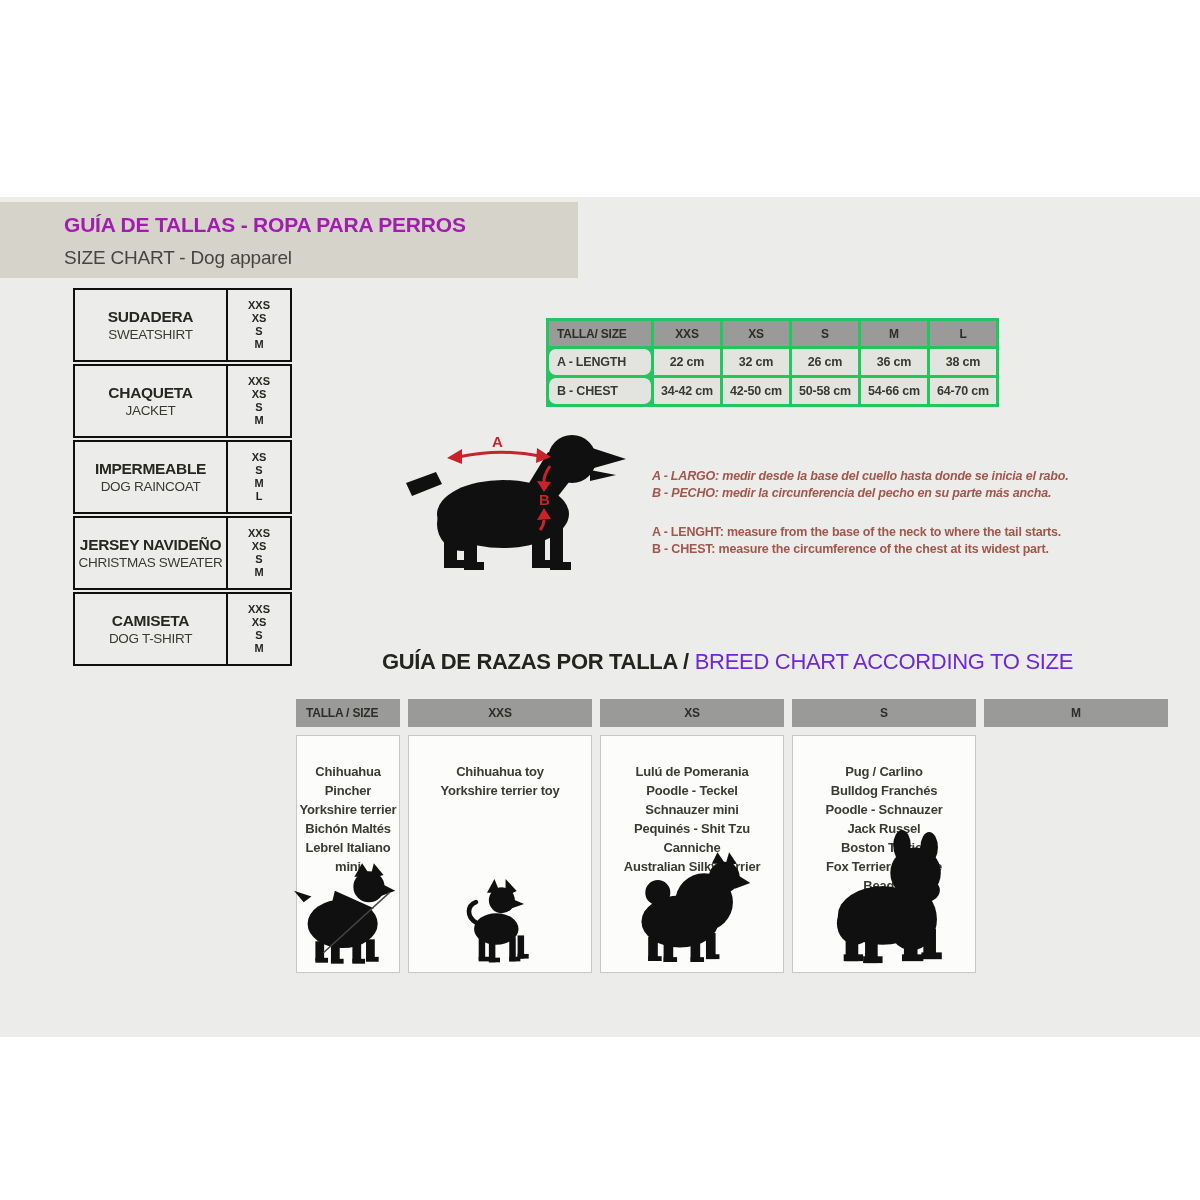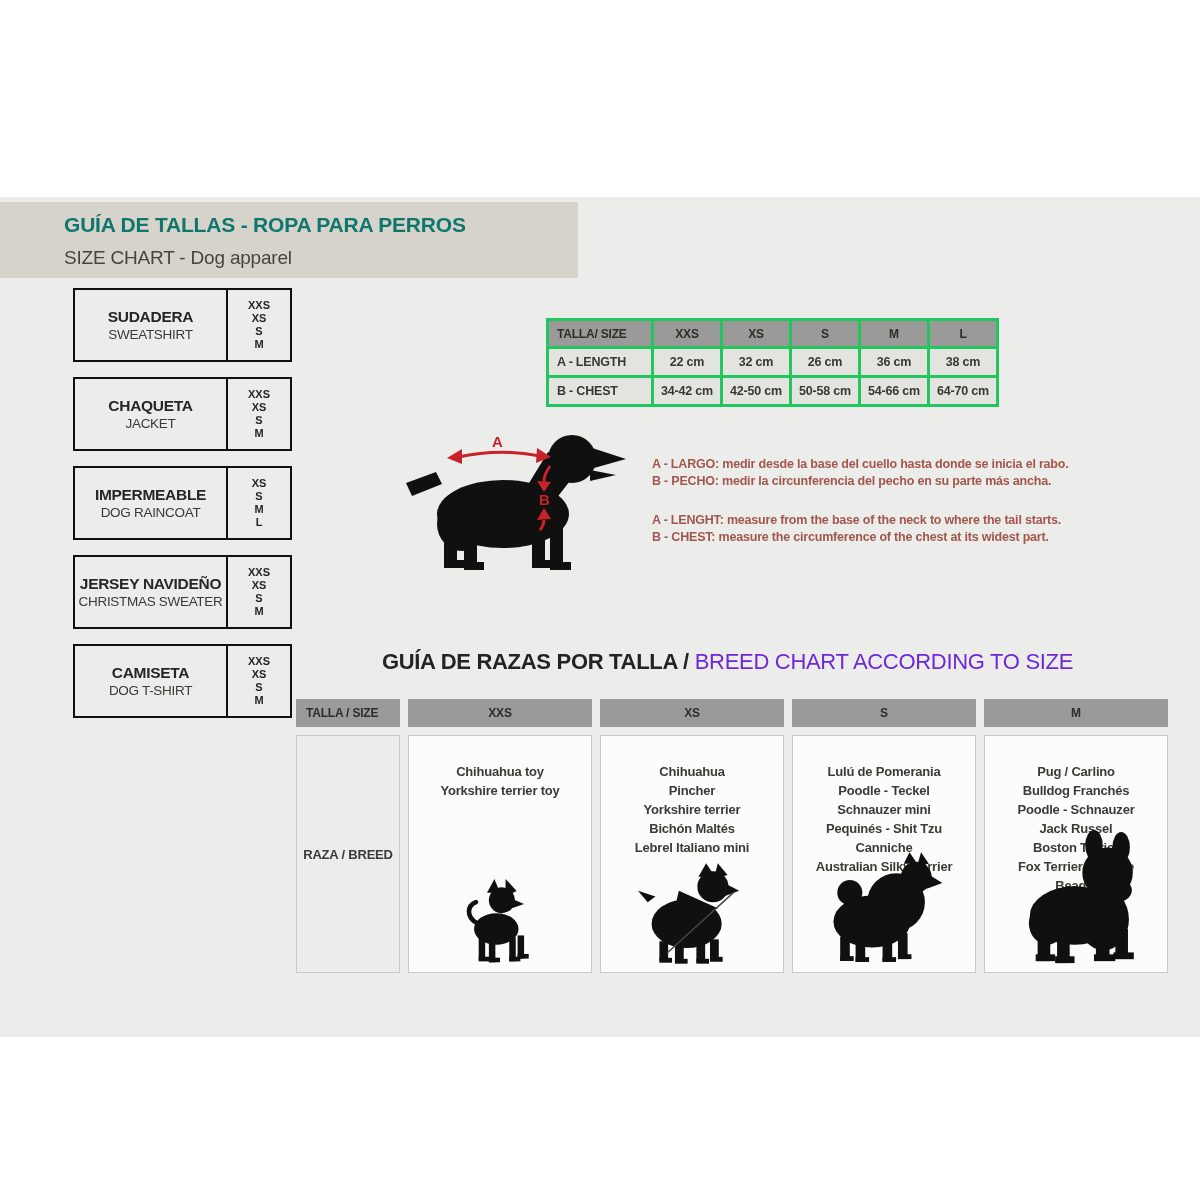--- a/index.html
+++ b/index.html
@@ -3,48 +3,48 @@
 <meta charset="utf-8">
 <style>
   html,body{margin:0;padding:0;background:#ffffff;}
   .page{position:relative;width:1200px;height:1200px;background:#ffffff;overflow:hidden;
         font-family:"Liberation Sans",sans-serif;color:#35352f;}
   .band{position:absolute;left:0;top:197px;width:1200px;height:840px;background:#ececea;}
 
   
   .header-bar{position:absolute;left:0;top:202px;width:578px;height:76px;background:#d6d3cb;
               box-sizing:border-box;padding:11px 0 0 64px;}
-  .header-title{font-size:21px;font-weight:bold;letter-spacing:-0.2px;color:#0f766e;}
+  .header-title{font-size:21px;font-weight:bold;letter-spacing:-0.2px;color:#a21caf;}
   .header-sub{font-size:19px;color:#45453f;margin-top:10px;letter-spacing:-0.2px;}
 
   
-  .product-table{position:absolute;left:73px;top:288px;width:219px;display:flex;flex-direction:column;gap:15px;}
+  .product-table{position:absolute;left:73px;top:288px;width:219px;display:flex;flex-direction:column;gap:2px;}
   .product-row{display:flex;height:74px;border:2px solid #0f0f0d;box-sizing:border-box;}
   .product-name{flex:1;display:flex;flex-direction:column;justify-content:center;align-items:center;
                 border-right:2px solid #0f0f0d;text-align:center;padding:0 2px;}
   .pname-es{font-weight:bold;font-size:15.5px;letter-spacing:-0.3px;color:#262622;}
   .pname-en{font-size:13.5px;margin-top:1px;color:#3a3a34;letter-spacing:-0.3px;}
   .product-sizes{width:62px;display:flex;align-items:center;justify-content:center;
                  font-weight:bold;font-size:11px;line-height:13px;white-space:pre-line;text-align:center;color:#262622;}
 
   
   .size-table{position:absolute;left:546px;top:318px;background:#22c55e;padding:3px;
               display:grid;grid-template-columns:102px repeat(5,66px);grid-template-rows:25px 26px 26px;gap:3px;}
   .st-h{background:#9a9a98;color:#2d2d29;font-weight:bold;font-size:12px;
         display:flex;align-items:center;justify-content:center;letter-spacing:-0.2px;}
   .st-h.first{justify-content:flex-start;padding-left:8px;}
   .st-c{background:#e3e3e0;color:#393933;font-weight:bold;font-size:12.5px;
         display:flex;align-items:center;justify-content:center;letter-spacing:-0.2px;}
-  .st-c.first{justify-content:flex-start;padding-left:8px;}
+  .st-c.first{justify-content:flex-start;padding-left:8px;border-radius:7px;}
 
   
   .measure-diagram{position:absolute;left:400px;top:426px;width:228px;height:150px;}
   .measure-text{position:absolute;left:652px;top:456px;width:420px;color:#a2574c;
                 font-weight:bold;font-size:12.5px;line-height:16.5px;letter-spacing:-0.2px;}
-  .measure-es{white-space:pre-line;margin:0 0 23px 0;}
+  .measure-es{white-space:pre-line;margin:12px 0 23px 0;font-style:italic;}
   .measure-en{white-space:pre-line;margin:0;}
 
   
   .breed-title{position:absolute;left:240px;top:649px;width:975px;text-align:center;
                font-size:22px;letter-spacing:-0.3px;}
   .bt-es{font-weight:bold;color:#23231f;}
   .bt-en{font-weight:normal;color:#6d28d9;}
 
   .breed-table{position:absolute;left:296px;top:699px;
                display:grid;grid-template-columns:104px repeat(4,184px);grid-template-rows:28px 238px;gap:8px;}
@@ -192,44 +192,20 @@
     <span class="bt-es">GUÍA DE RAZAS POR TALLA /</span><span class="bt-en"> BREED CHART ACCORDING TO SIZE</span>
   </div>
 
   <div class="breed-table">
     <div class="bh corner">TALLA / SIZE</div>
     <div class="bh">XXS</div>
     <div class="bh">XS</div>
     <div class="bh">S</div>
     <div class="bh">M</div>
 
-    <div class="blabel">RAZA / BREED</div>
-
-    <div class="bcell">
-      <span>Chihuahua toy
-Yorkshire terrier toy</span>
-      <svg class="dog" width="78" height="88" viewBox="0 0 80 95">
-        <g fill="#101010">
-          <polygon points="26,16 34,1 40,16"></polygon>
-          <polygon points="46,1 58,14 46,20"></polygon>
-          <circle cx="42" cy="24" r="14"></circle>
-          <polygon points="52,22 66,28 52,33"></polygon>
-          <ellipse cx="36" cy="55" rx="24" ry="17"></ellipse>
-          <path d="M14,48 C4,42 4,30 14,26" stroke="#101010" stroke-width="5" fill="none" stroke-linecap="round"></path>
-          <rect x="17" y="62" width="7" height="27"></rect>
-            <rect x="17" y="85" width="12" height="5"></rect>
-          <rect x="28" y="66" width="7" height="25"></rect>
-            <rect x="28" y="86" width="12" height="5"></rect>
-          <rect x="50" y="64" width="7" height="26"></rect>
-            <rect x="50" y="85" width="12" height="5"></rect>
-          <rect x="59" y="62" width="7" height="25"></rect>
-            <rect x="59" y="82" width="12" height="5"></rect>
-        </g>
-      </svg>
-    </div>
 
     <div class="bcell">
       <span>Chihuahua
 Pincher
 Yorkshire terrier
 Bichón Maltés
 Lebrel Italiano mini</span>
       <svg class="dog" width="112" height="103" viewBox="0 0 115 105">
         <g fill="#101010">
           <polygon points="64,14 72,0 80,12"></polygon>
@@ -242,20 +218,43 @@
           <rect x="24" y="80" width="9" height="20"></rect>
             <rect x="24" y="97" width="13" height="5"></rect>
           <rect x="40" y="84" width="9" height="18"></rect>
             <rect x="40" y="98" width="13" height="5"></rect>
           <rect x="62" y="82" width="9" height="20"></rect>
             <rect x="62" y="98" width="13" height="5"></rect>
           <rect x="76" y="78" width="9" height="22"></rect>
             <rect x="76" y="96" width="13" height="5"></rect>
         </g>
         <line x1="100" y1="30" x2="32" y2="92" stroke="#474540" stroke-width="1.5"></line>
+      </svg>
+    </div>
+
+    <div class="bcell">
+      <span>Chihuahua toy
+Yorkshire terrier toy</span>
+      <svg class="dog" width="78" height="88" viewBox="0 0 80 95">
+        <g fill="#101010">
+          <polygon points="26,16 34,1 40,16"></polygon>
+          <polygon points="46,1 58,14 46,20"></polygon>
+          <circle cx="42" cy="24" r="14"></circle>
+          <polygon points="52,22 66,28 52,33"></polygon>
+          <ellipse cx="36" cy="55" rx="24" ry="17"></ellipse>
+          <path d="M14,48 C4,42 4,30 14,26" stroke="#101010" stroke-width="5" fill="none" stroke-linecap="round"></path>
+          <rect x="17" y="62" width="7" height="27"></rect>
+            <rect x="17" y="85" width="12" height="5"></rect>
+          <rect x="28" y="66" width="7" height="25"></rect>
+            <rect x="28" y="86" width="12" height="5"></rect>
+          <rect x="50" y="64" width="7" height="26"></rect>
+            <rect x="50" y="85" width="12" height="5"></rect>
+          <rect x="59" y="62" width="7" height="25"></rect>
+            <rect x="59" y="82" width="12" height="5"></rect>
+        </g>
       </svg>
     </div>
 
     <div class="bcell">
       <span>Lulú de Pomerania
 Poodle - Teckel
 Schnauzer mini
 Pequinés - Shit Tzu
 Canniche
 Australian Silky Terrier</span>

